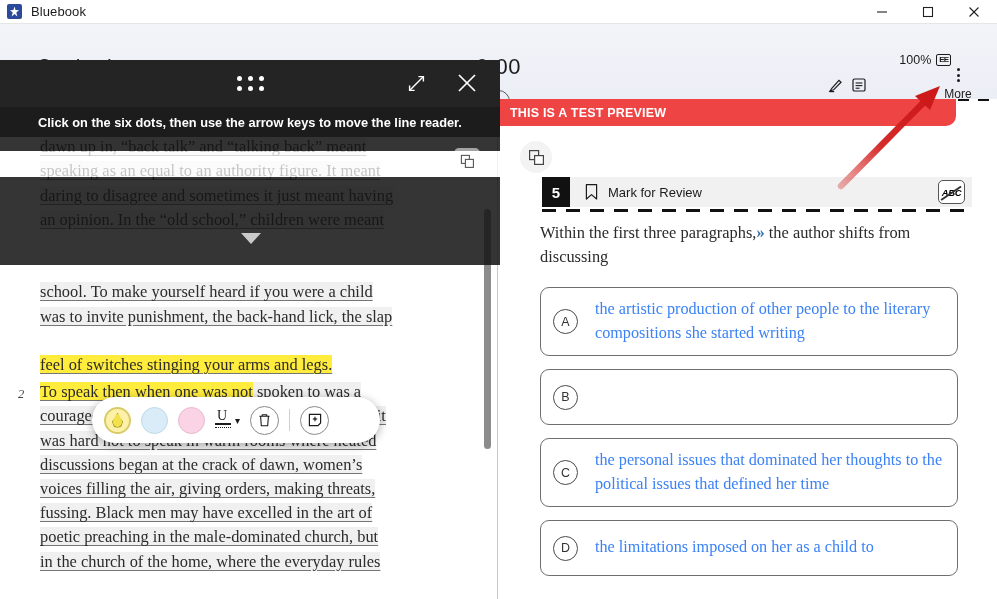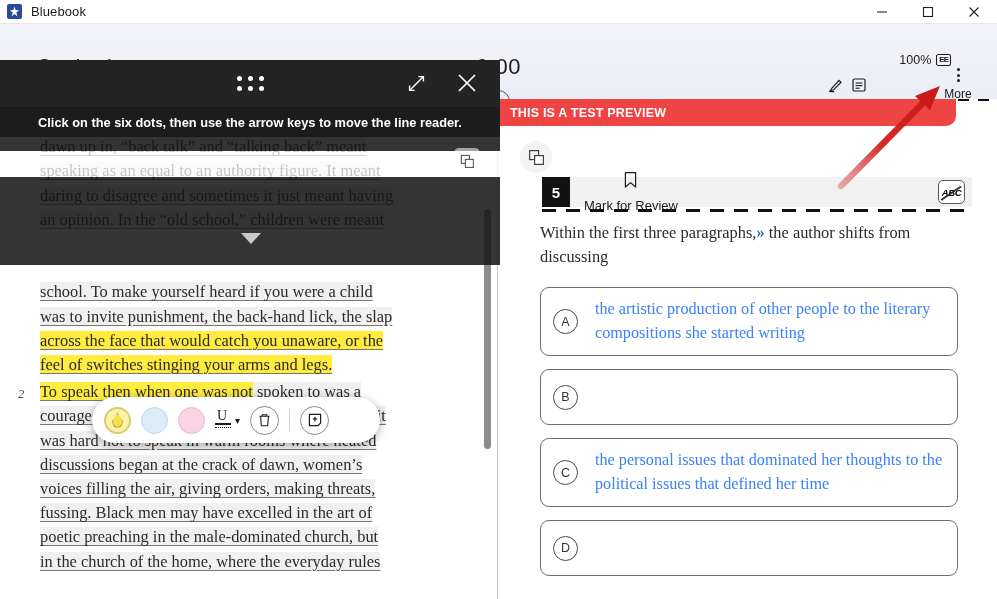--- a/index.html
+++ b/index.html
@@ -148,21 +148,21 @@
     background:#f3f3f3; display:flex;align-items:center;justify-content:center;
   }
   .qbar {
     position:absolute; left:44px; top:78px; width:430px; height:30px;
     background:#f1f1f1; display:flex; align-items:center;
   }
   .qnum {
     width:28px;height:30px;background:#111;color:#fff;font-size:15px;font-weight:bold;
     display:flex;align-items:center;justify-content:center;
   }
-  .mark-review { display:flex;align-items:center;gap:9px;margin-left:14px;font-size:13px;color:#1b1b1b;flex-direction:column;}
+  .mark-review { display:flex;align-items:center;gap:9px;margin-left:14px;font-size:13px;color:#1b1b1b;}
   .abc-btn {
     margin-left:auto;margin-right:7px;width:27px;height:24px;border:1.3px solid #555;border-radius:5px;
     display:flex;align-items:center;justify-content:center;position:relative;background:#fff;
   }
   .abc-btn span{font-size:9.5px;font-weight:bold;font-style:italic;letter-spacing:-.4px;}
   .abc-btn::after{content:"";position:absolute;left:2px;top:18px;width:24px;height:1.5px;background:#333;
     transform:rotate(-34deg);transform-origin:left center;}
   .qbar-dashed{
     position:absolute;left:44px;top:110px;width:430px;height:3px;
     background: repeating-linear-gradient(90deg,#111 0 14px, transparent 14px 24px);
@@ -298,21 +298,21 @@
         <span class="num"></span>
         <span class="ul hl-grey">In the world of the southern black community I</span><br>
         <span class="ul hl-grey">dawn up in, “back talk” and “talking back” meant</span><br>
         <span class="ul hl-grey">speaking as an equal to an authority figure. It meant</span><br>
         <span class="ul hl-grey">daring to disagree and sometimes it just meant having</span><br>
         <span class="ul hl-grey">an opinion. In the “old school,” children were meant</span><br>
         <br>
         <br>
         <span class="ul hl-grey">school. To make yourself heard if you were a child</span><br>
         <span class="ul hl-grey">was to invite punishment, the back-hand lick, the slap</span><br>
-        <span class="ul hl-yellow">across the face that would catch you unaware, or the</span><br>
+        <br>
         <span class="ul hl-yellow">feel of switches stinging your arms and legs.</span>
       </div>
 
       <div class="para p2">
         <span class="num">2</span>
         <span class="ul hl-yellow">To speak then when one was not</span><span class="ul hl-grey"> spoken to was a</span><br>
         <span class="ul hl-grey">courageous act—an act of risk and daring. And yet it</span><br>
         <span class="ul hl-grey">was hard not to speak in warm rooms where heated</span><br>
         <span class="ul hl-grey">discussions began at the crack of dawn, women’s</span><br>
         <span class="ul hl-grey">voices filling the air, giving orders, making threats,</span><br>
@@ -390,20 +390,21 @@
         </div>
         <div class="choice">
           <div class="ch-letter">B</div>
         </div>
         <div class="choice">
           <div class="ch-letter">C</div>
           <div class="ch-text">the personal issues that dominated her thoughts to the political issues that defined her time</div>
         </div>
         <div class="choice">
           <div class="ch-letter">D</div>
+          <div class="ch-text">the limitations imposed on her as a child to</div>
         </div>
       </div>
     </div>
   </div>
 
   <div class="lr-wrap">
     <div class="lr-header" style="pointer-events:auto;">
       <div class="lr-dots">
         <i></i>
           <i></i>

